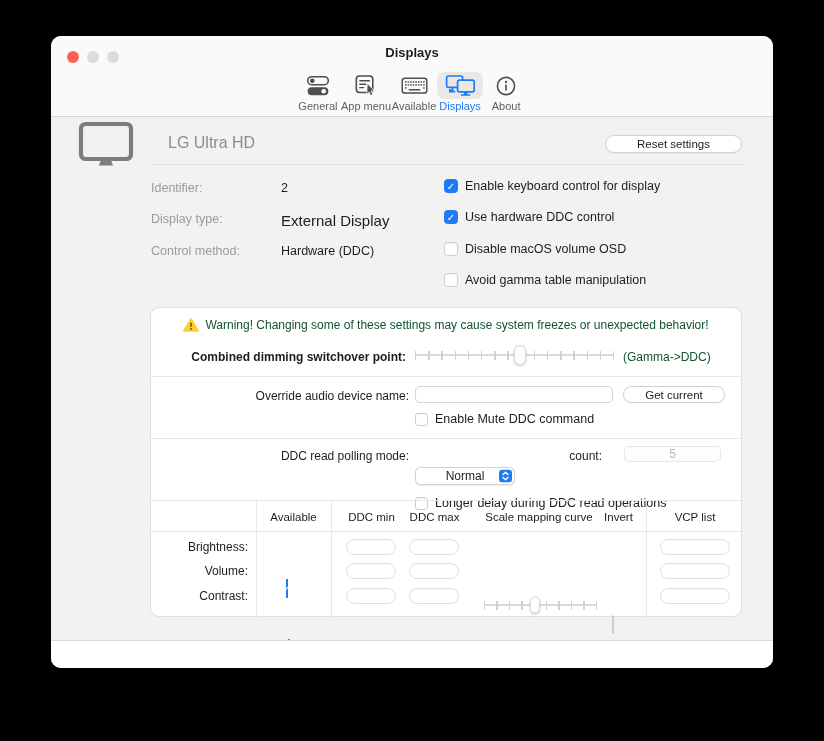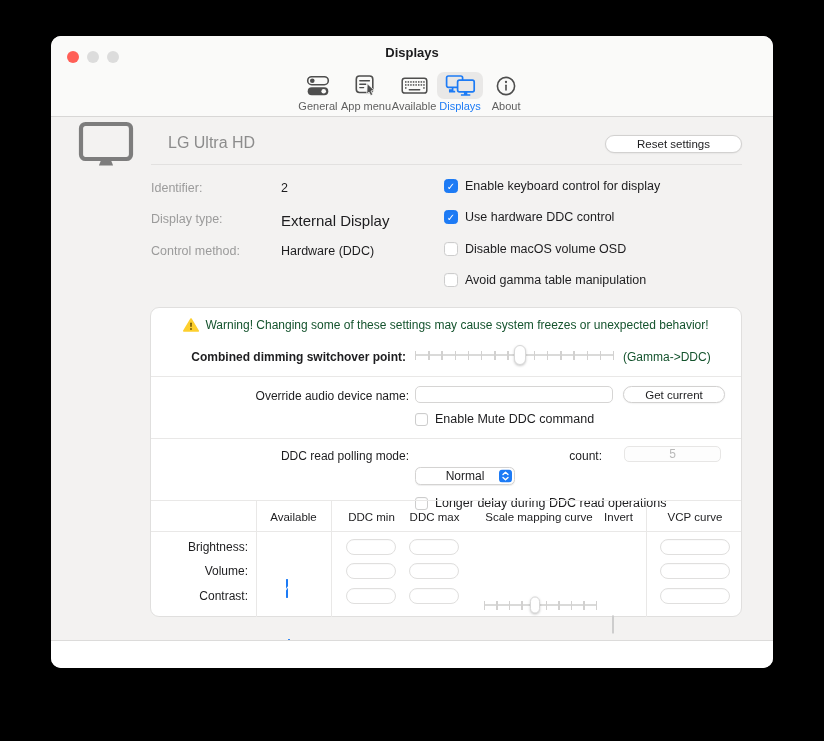--- a/index.html
+++ b/index.html
@@ -230,21 +230,21 @@
       </div>
 
       <div class="hdiv" style="top:192px;"></div>
 
       
       <span class="th" style="left:105px;top:203px;width:75px;">Available</span>
       <span class="th" style="left:183px;top:203px;width:75px;">DDC min</span>
       <span class="th" style="left:246px;top:203px;width:75px;">DDC max</span>
       <span class="th" style="left:318px;top:203px;width:140px;">Scale mapping curve</span>
       <span class="th" style="left:435px;top:203px;width:65px;">Invert</span>
-      <span class="th" style="left:500px;top:203px;width:88px;">VCP curve</span>
+      <span class="th" style="left:500px;top:203px;width:88px;">VCP list</span>
       <div class="hdiv" style="top:223px;"></div>
       <div class="vdiv" style="left:105px;top:192px;height:117px;"></div>
       <div class="vdiv" style="left:180px;top:192px;height:117px;"></div>
       <div class="vdiv" style="left:495px;top:192px;height:117px;"></div>
 
       
       <span class="abs lbl right" style="left:0;top:232px;width:97px;">Brightness:</span>
       <span class="cb abs checked" style="left:135px;top:232px;"></span>
       <input class="field round abs" style="left: 195px; top: 231px; width: 50px; height: 16px;" value="">
       <input class="field round abs" style="left: 258px; top: 231px; width: 50px; height: 16px;" value="">

